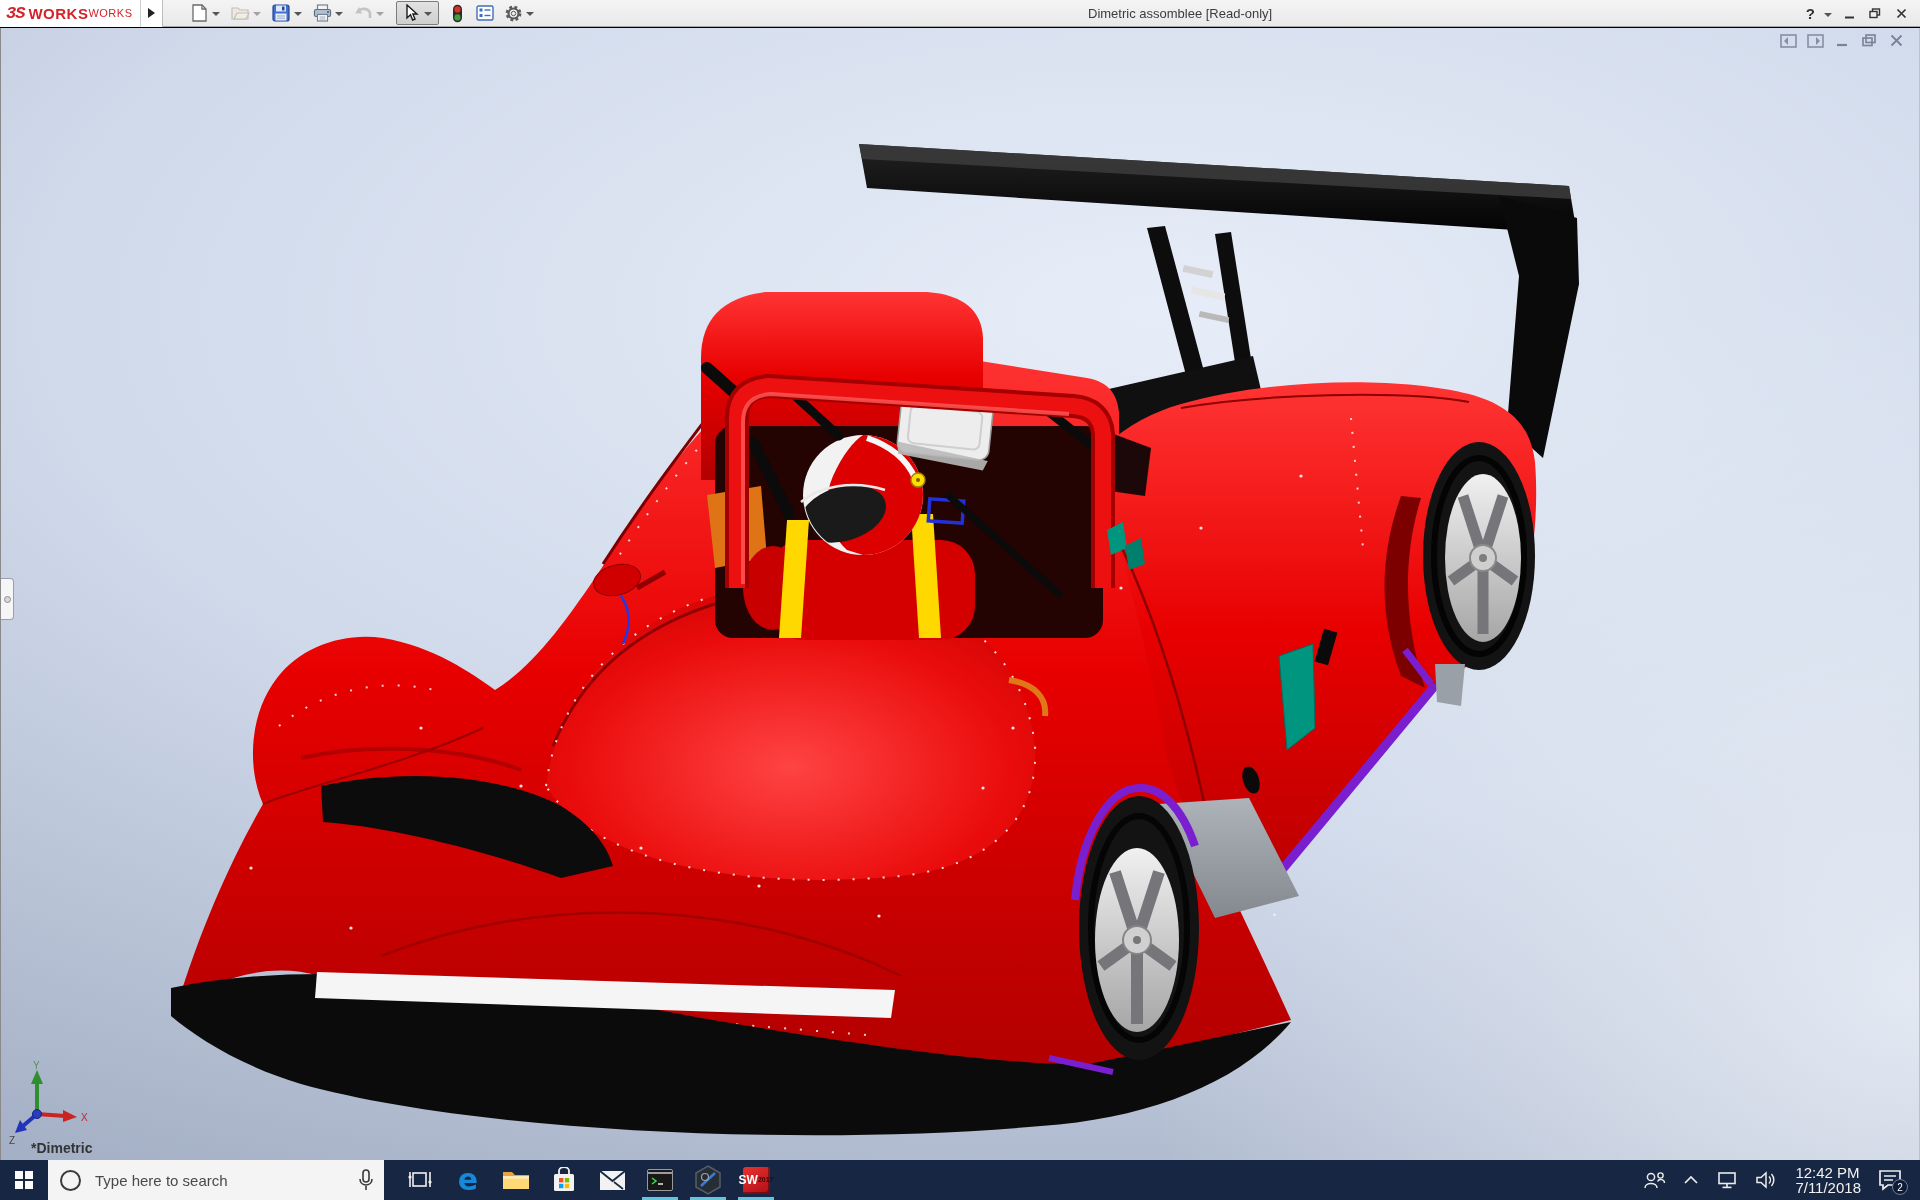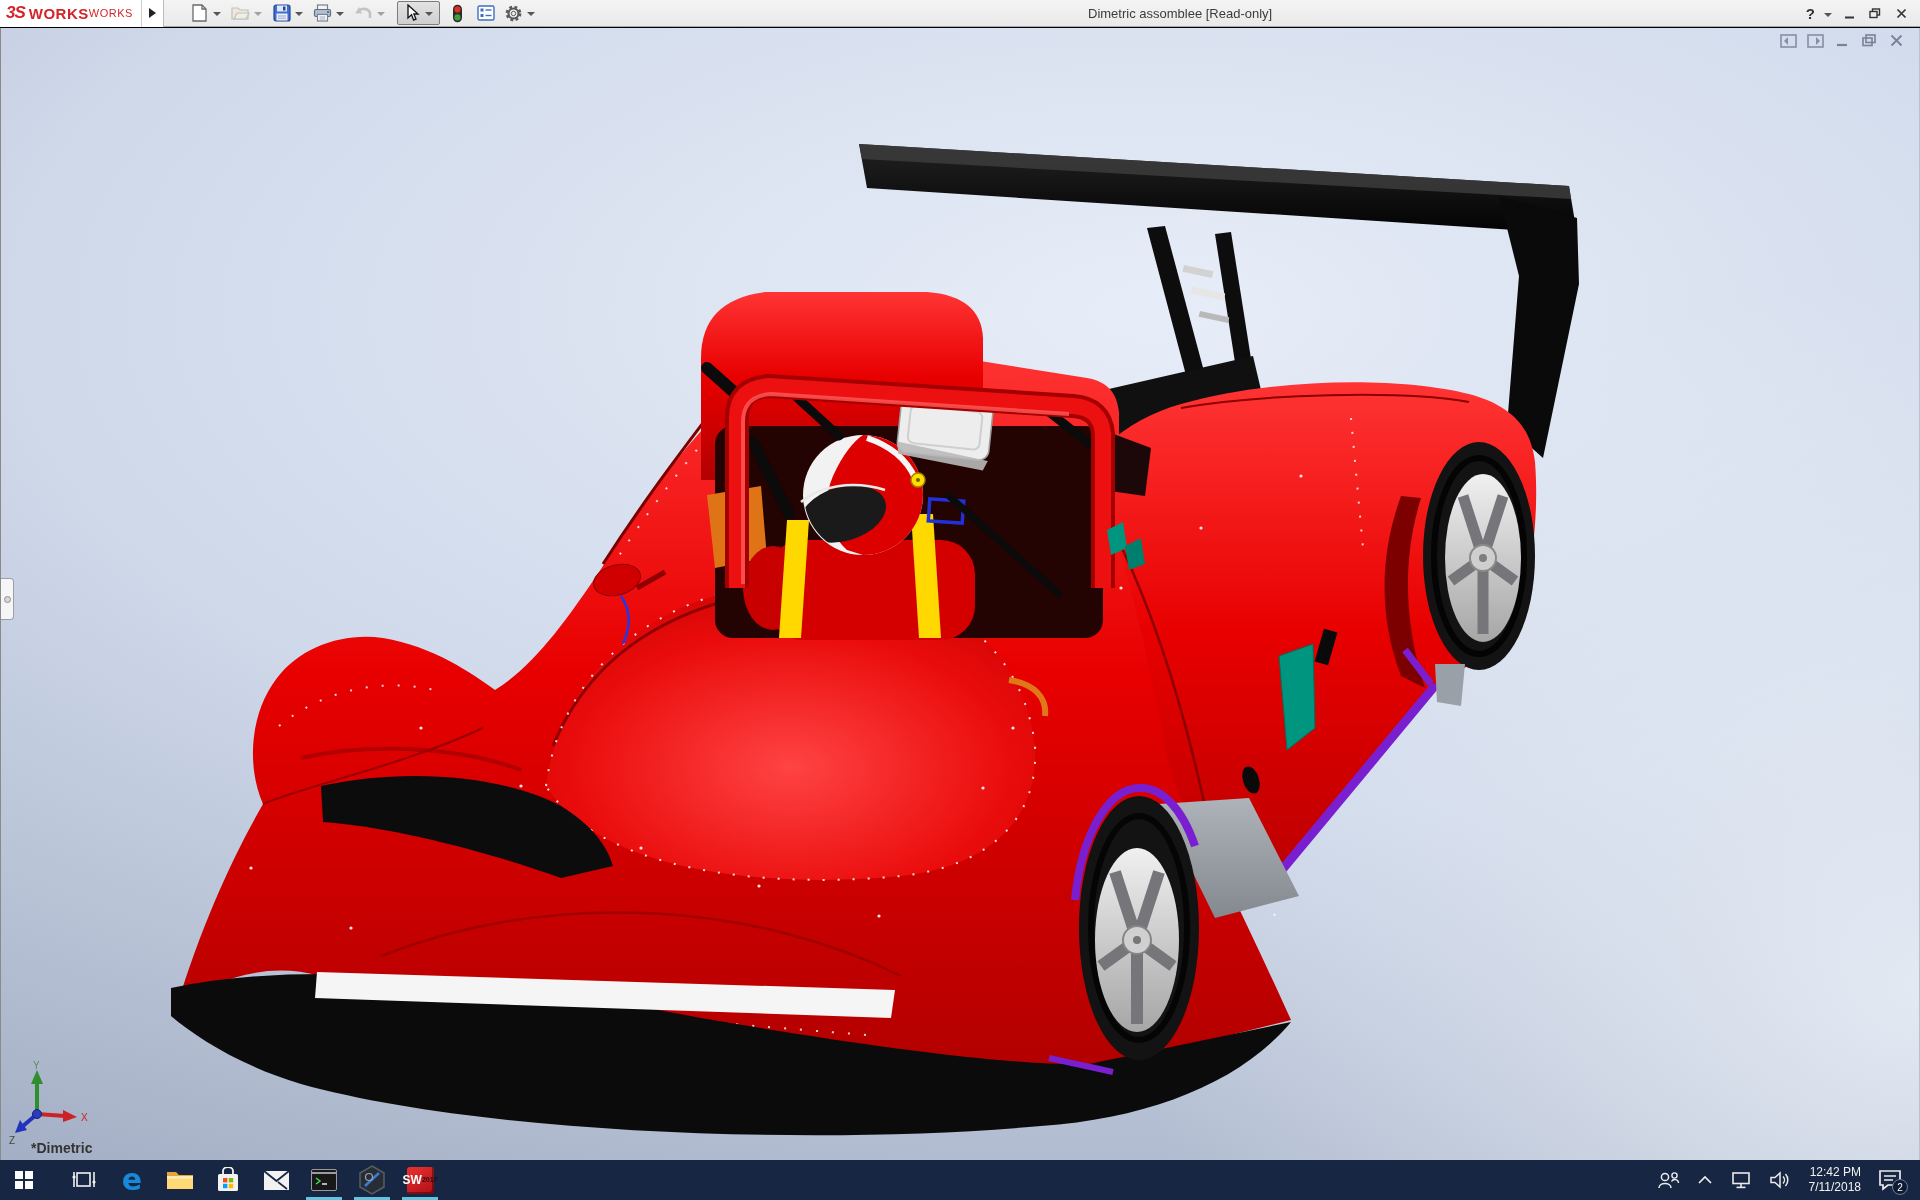--- a/index.html
+++ b/index.html
@@ -4,21 +4,21 @@
 <style>
   * { margin:0; padding:0; box-sizing:border-box; }
   html,body { width:1920px; height:1200px; overflow:hidden; font-family:"Liberation Sans",sans-serif; background:#000; }
   .stage { position:relative; width:1920px; height:1200px; }
 
   
   .titlebar { position:absolute; left:0; top:0; width:1920px; height:27px;
     background:linear-gradient(#f4f4f4,#e9e9e9); border-bottom:1px solid #a9a9a9;
     display:flex; align-items:center; }
   .brand { display:flex; align-items:center; height:27px; padding:0 8px 0 6px; background:#fff; border-right:1px solid #cfcfcf; }
-  .brand .mark { color:#d5232a; font-weight:bold; font-style:italic; font-size:17px; letter-spacing:-1px; margin-right:4px; }
+  .brand .mark { color:#d5232a; font-weight:bold; font-style:italic; font-size:17px; letter-spacing:-1px; margin-right:4px;font-family:Liberation Mono, monospace; }
   .brand .solid { color:#d5232a; font-weight:bold; font-size:15px; letter-spacing:.5px; }
   .brand .works { color:#d5232a; font-weight:normal; font-size:11px; letter-spacing:.5px; }
   .expand-btn { width:22px; height:27px; display:flex; align-items:center; justify-content:center; background:#fff; border-right:1px solid #bdbdbd; cursor:pointer; }
   .tri-right { width:0; height:0; border-left:7px solid #222; border-top:5px solid transparent; border-bottom:5px solid transparent; }
   .qat { display:flex; align-items:center; margin-left:18px; height:27px; }
   .qi { width:20px; height:20px; display:flex; align-items:center; justify-content:center; margin-left:8px; cursor:pointer; }
   .caret { width:0; height:0; border-top:4px solid #555; border-left:4px solid transparent; border-right:4px solid transparent; margin:2px 2px 0 3px; cursor:pointer; }
   .tool-active { display:flex; align-items:center; background:linear-gradient(#e2e2e2,#cfcfcf); border:1px solid #7c7c7c; border-radius:2px; height:24px; padding:0 4px; margin-left:10px; }
   .tool-active .qi { margin-left:0; }
   .win-title { position:absolute; left:1088px; top:0; height:27px; line-height:27px; font-size:13px; color:#3c3c3c; }
@@ -55,21 +55,21 @@
   .tbi { position:relative; width:48px; display:flex; align-items:center; justify-content:center; cursor:pointer; }
   .runbar { position:absolute; bottom:0; left:6px; width:36px; height:3px; background:#65c3de; }
   .edge-e { color:#1789d8; font-size:30px; font-weight:bold; font-family:"DejaVu Sans",sans-serif; line-height:28px; }
   .sw-icon { width:27px; height:27px; background:linear-gradient(150deg,#e8332f,#b00d18); border-radius:3px; display:flex; flex-direction:row; align-items:center; justify-content:center; box-shadow:inset -2px -2px 0 rgba(0,0,0,.35); }
   .sw-icon .sw { color:#fff; font-weight:bold; font-size:12px; letter-spacing:0; line-height:12px; }
   .sw-icon .yr { color:#2e0a0a; font-weight:bold; font-size:7px; line-height:8px; }
   .cmd-icon { width:26px; height:22px; background:#181818; border:1px solid #9a9a9a; border-radius:2px; position:relative; }
   .hexwrap { width:30px; height:30px; display:flex; align-items:center; justify-content:center; }
   .tray { margin-left:auto; display:flex; align-items:center; gap:7px; padding-right:10px; }
   .tri-btn { height:40px; display:flex; align-items:center; justify-content:center; padding:0 5px; cursor:pointer; }
-  .clock { text-align:right; color:#f2f2f2; font-size:12px; line-height:15px; padding:0 6px; cursor:default; }
+  .clock { text-align:left; color:#f2f2f2; font-size:15px; line-height:15px; padding:0 6px; cursor:default; }
   .action-wrap { position:relative; padding:0 8px 0 4px; cursor:pointer; height:40px; display:flex; align-items:center; }
   .badge { position:absolute; right:2px; bottom:5px; width:16px; height:16px; border-radius:50%; background:#0f1b33; border:1px solid #6b7da0; color:#fff; font-size:10px; display:flex; align-items:center; justify-content:center; }
 </style>
 </head>
 <body>
 
 <div class="stage">
 
   <div class="titlebar">
     <div class="brand">
@@ -428,20 +428,29 @@
 
   <div class="taskbar">
     <div class="start">
       <span class="winlogo">
           <span></span>
           <span></span>
           <span></span>
           <span></span>
         </span>
     </div>
+    <div class="searchbox">
+      <span class="cortana-ring"></span>
+      <input type="text" placeholder="Type here to search" style="">
+      <svg width="16" height="22" viewBox="0 0 16 22">
+          <rect x="5" y="1" width="6" height="12" rx="3" fill="none" stroke="#3b3b3b" stroke-width="1.6"></rect>
+          <path d="M2 10 C2 18 14 18 14 10" fill="none" stroke="#3b3b3b" stroke-width="1.6"></path>
+          <line x1="8" y1="17" x2="8" y2="21" stroke="#3b3b3b" stroke-width="1.6"></line>
+        </svg>
+    </div>
 
     <div class="tb-icons">
       <div class="tbi">
         <svg width="24" height="22" viewBox="0 0 24 22">
             <rect x="5" y="4" width="13" height="13" fill="none" stroke="#f2f2f2" stroke-width="1.6"></rect>
             <line x1="2" y1="3" x2="2" y2="18" stroke="#f2f2f2" stroke-width="1.6"></line>
             <line x1="22" y1="3" x2="22" y2="18" stroke="#f2f2f2" stroke-width="1.6"></line>
             <circle cx="2" cy="8" r="1.6" fill="#f2f2f2"></circle>
             <circle cx="22" cy="13" r="1.6" fill="#f2f2f2"></circle>
           </svg>

